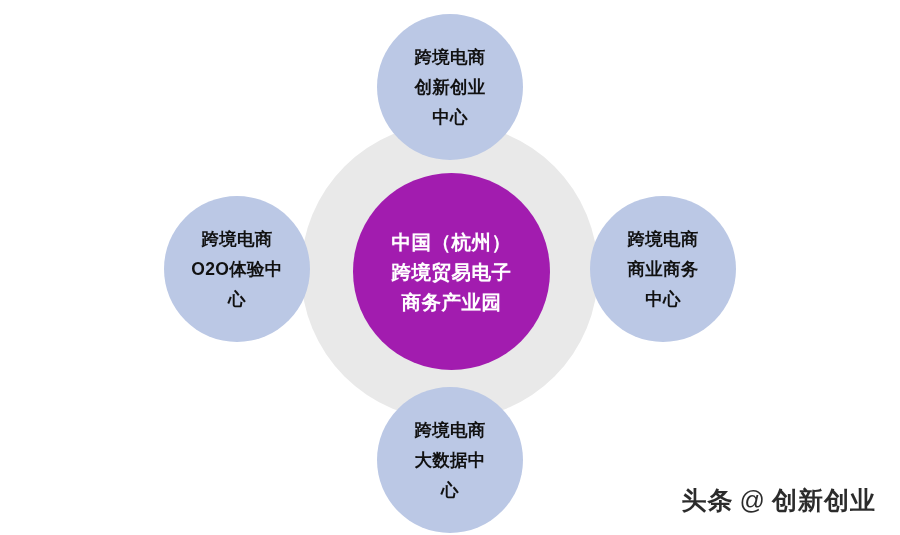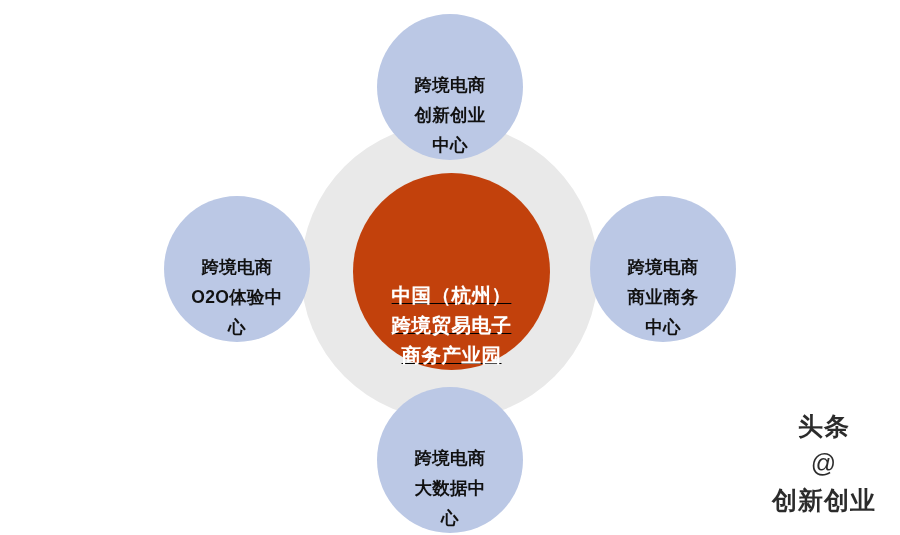--- a/index.html
+++ b/index.html
@@ -16,21 +16,21 @@
     height: 535px;
     background: #ffffff;
     overflow: hidden;
   }
 
   
   .circle {
     position: absolute;
     border-radius: 50%;
     display: flex;
-    align-items: flex-end;
+    align-items: center;
     justify-content: center;
     text-align: center;
     box-sizing: border-box;
   }
 
   
   #halo {
     left: 301px;
     top: 123px;
     width: 297px;
@@ -38,23 +38,22 @@
     background: #e9e9e9;
     z-index: 1;
   }
 
   
   #hub {
     left: 353px;
     top: 173px;
     width: 197px;
     height: 197px;
-    background: #c2410c;
+    background: #a21caf;
     z-index: 3;
-    text-decoration: underline;
   }
   #hub .label {
     color: #ffffff;
     font-size: 19.5px;
     font-weight: bold;
     line-height: 30px;
     letter-spacing: 0.5px;
     text-shadow: 0 0 1px rgba(255,255,255,0.35);
     white-space: pre-line;
   }
@@ -88,21 +87,20 @@
     z-index: 10;
     display: flex;
     align-items: center;
     gap: 6px;
     color: #1a1a1a;
     font-size: 25px;
     font-weight: bold;
     letter-spacing: 1px;
     opacity: 0.92;
     user-select: none;
-    flex-direction: column;
   }
   #watermark .wm-at {
     font-size: 25px;
     font-weight: normal;
   }
 </style>
 </head>
 <body>
 
 <div id="stage">

